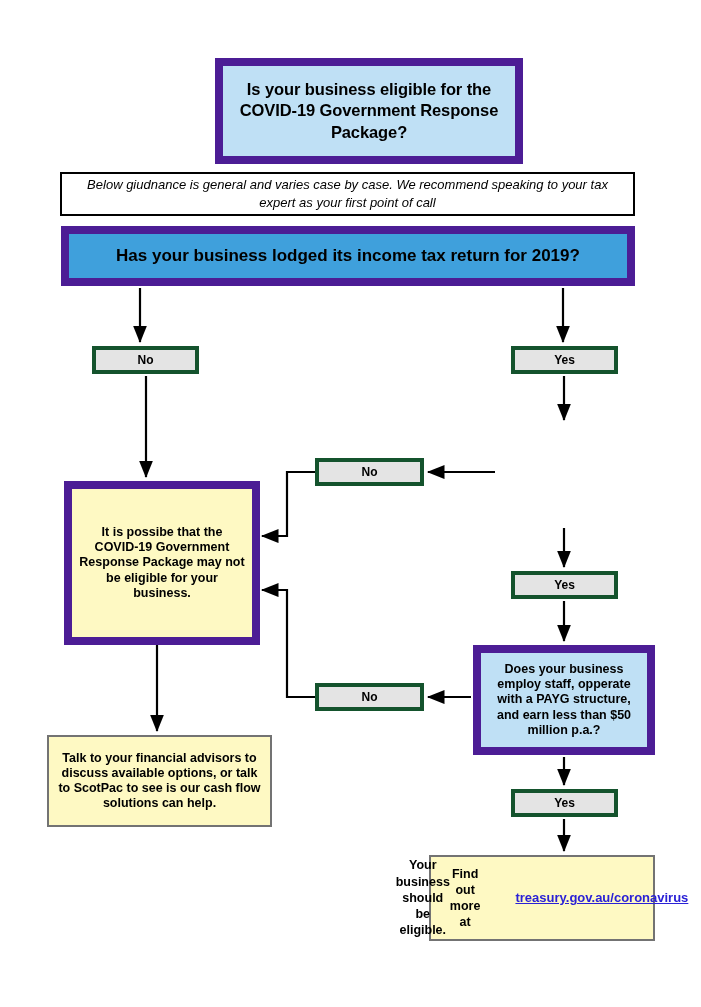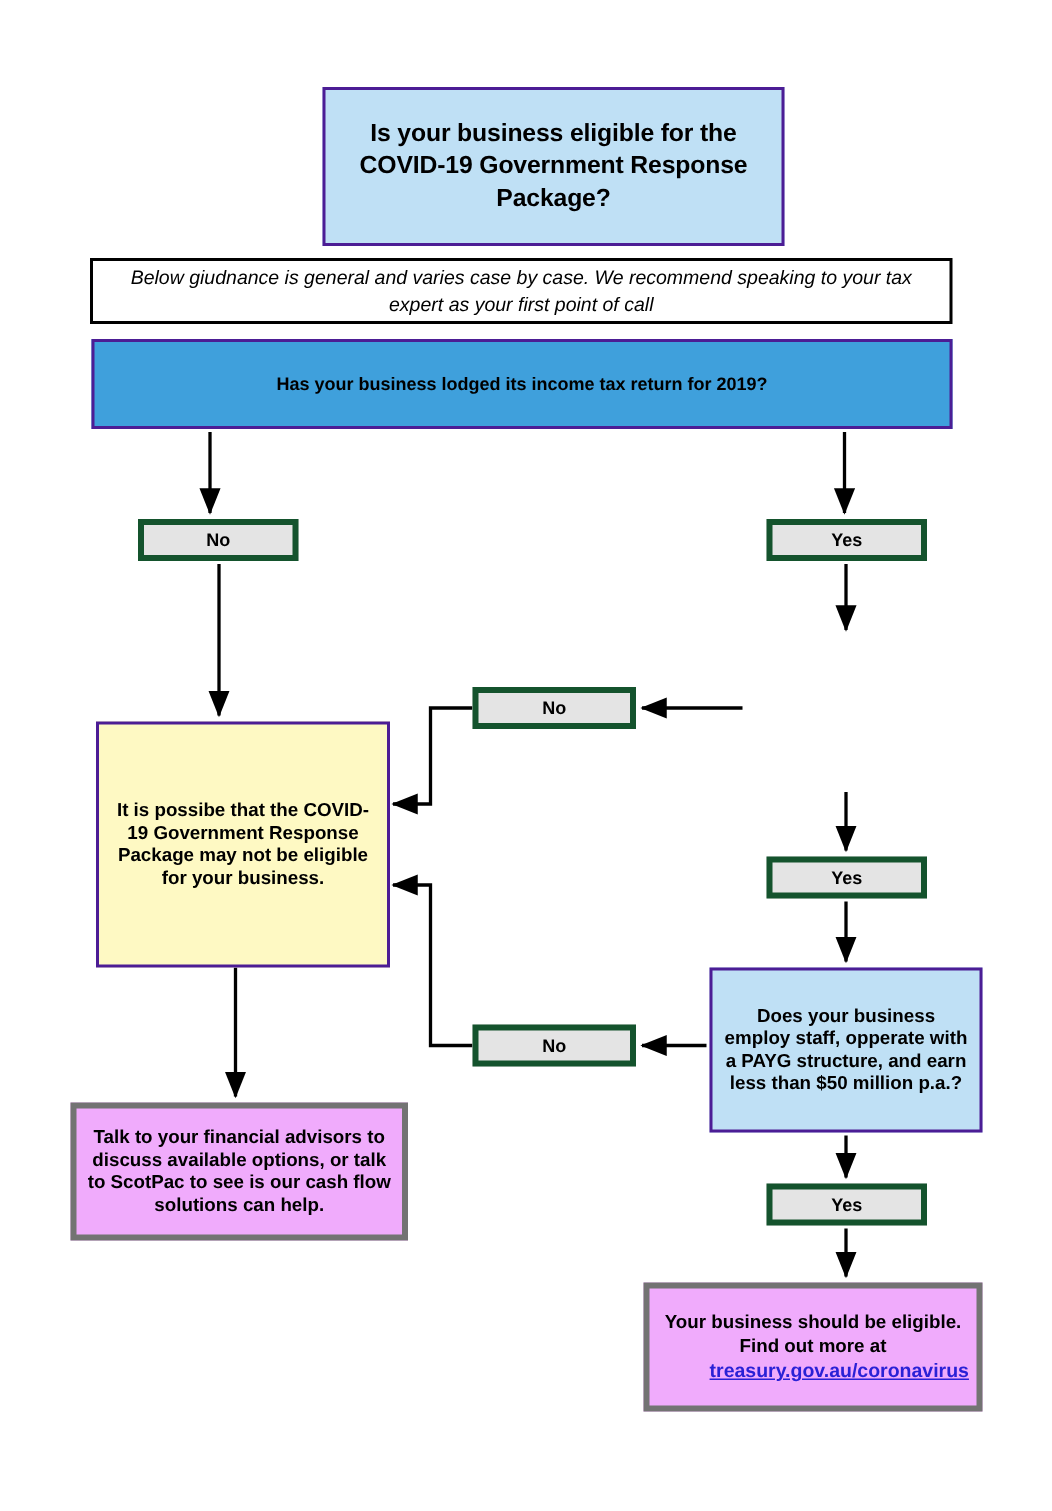--- a/index.html
+++ b/index.html
@@ -18,21 +18,21 @@
   #flowchart {
     position: absolute;
     left: 0; top: 0;
     width: 701px;
     height: 1007px;
   }
 
   .node {
     position: absolute;
     box-sizing: border-box;
-    border: 2px solid #4c1d95;
+    border: 8px solid #4c1d95;
     display: flex;
     align-items: center;
     justify-content: center;
     text-align: center;
     color: #000000;
     font-weight: bold;
     line-height: 1.22;
     padding: 4px 6px;
   }
 
@@ -60,38 +60,38 @@
     line-height: 1.35;
     padding: 3px 14px;
   }
 
   .header-box {
     left: 61px;
     top: 226px;
     width: 574px;
     height: 60px;
     background: #3fa0dc;
-    font-size: 12px;
+    font-size: 17px;
   }
 
   .answer-box {
     background: #e4e4e4;
     border: 4px solid #14532d;
     font-size: 12px;
     height: 28px;
   }
 
   .decision-box {
     background: #bfe0f5;
     font-size: 12.5px;
   }
 
   .outcome-orange {
-    background: #f0abfc;
-    border: 4px solid #737373;
+    background: #fef9c3;
+    border: 2px solid #737373;
     font-size: 12.5px;
   }
 
   .no-left      { left: 92px;  top: 346px; width: 107px; }
   .yes-right    { left: 511px; top: 346px; width: 107px; }
   .no-mid-1     { left: 315px; top: 458px; width: 109px; }
   .yes-mid      { left: 511px; top: 571px; width: 107px; }
   .no-mid-2     { left: 315px; top: 683px; width: 109px; }
   .yes-bottom   { left: 511px; top: 789px; width: 107px; }
 
@@ -123,21 +123,21 @@
     top: 735px;
     width: 225px;
     height: 92px;
   }
 
   .eligible-box {
     left: 429px;
     top: 855px;
     width: 226px;
     height: 86px;
-    flex-direction: column;
+    flex-direction: row;
     line-height: 1.30;
   }
 
   .link-text {
     color: #2a21d6;
     text-decoration: underline;
     font-weight: bold;
     font-size: 13px;
     display: inline-block;
     margin-top: 1px;

